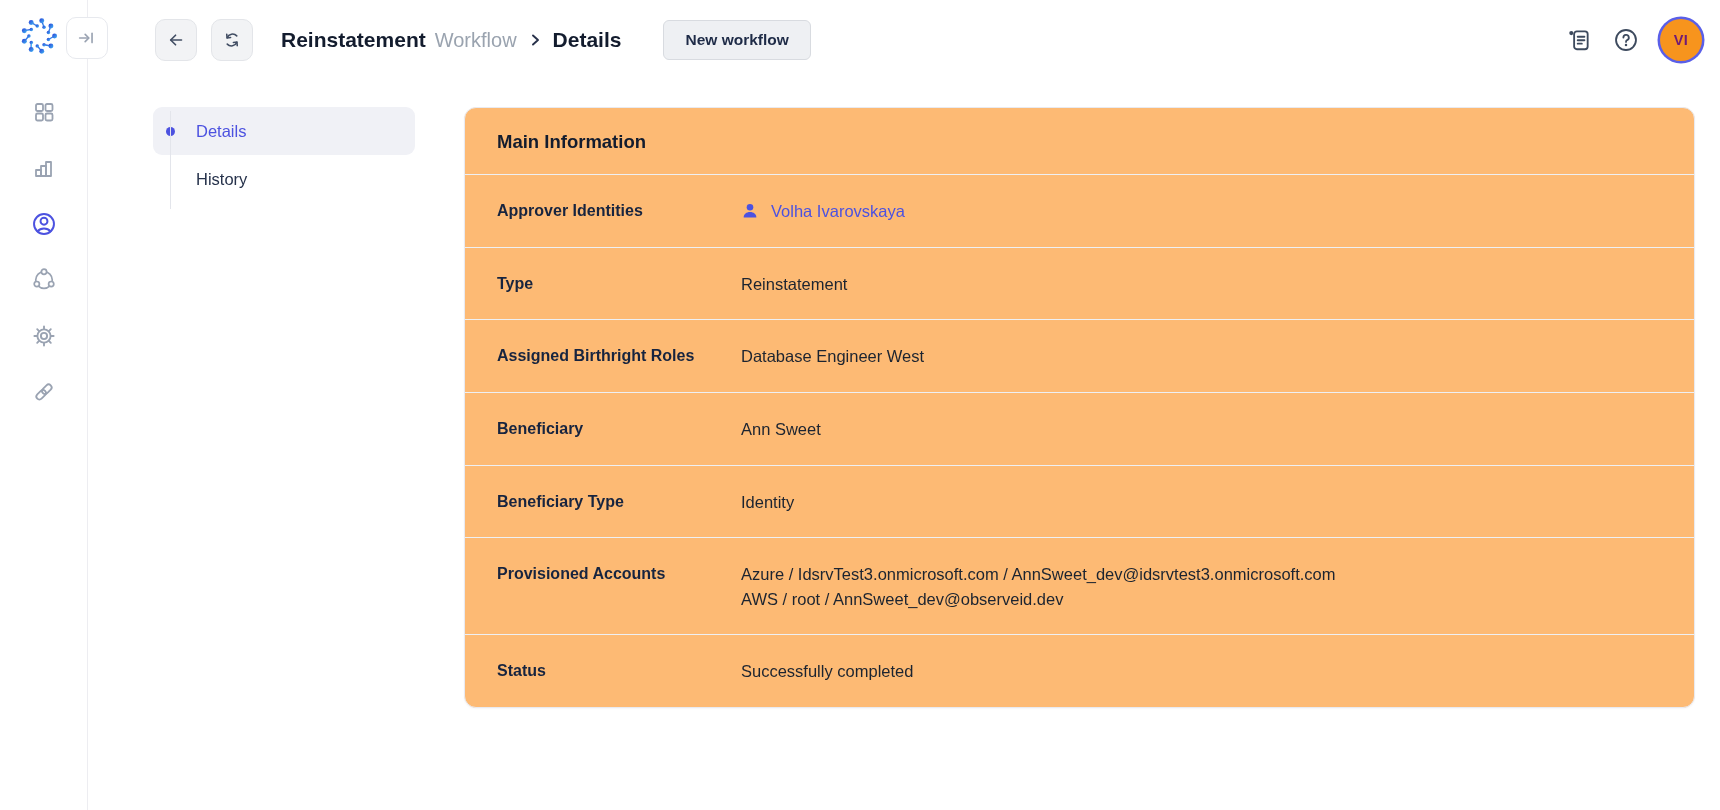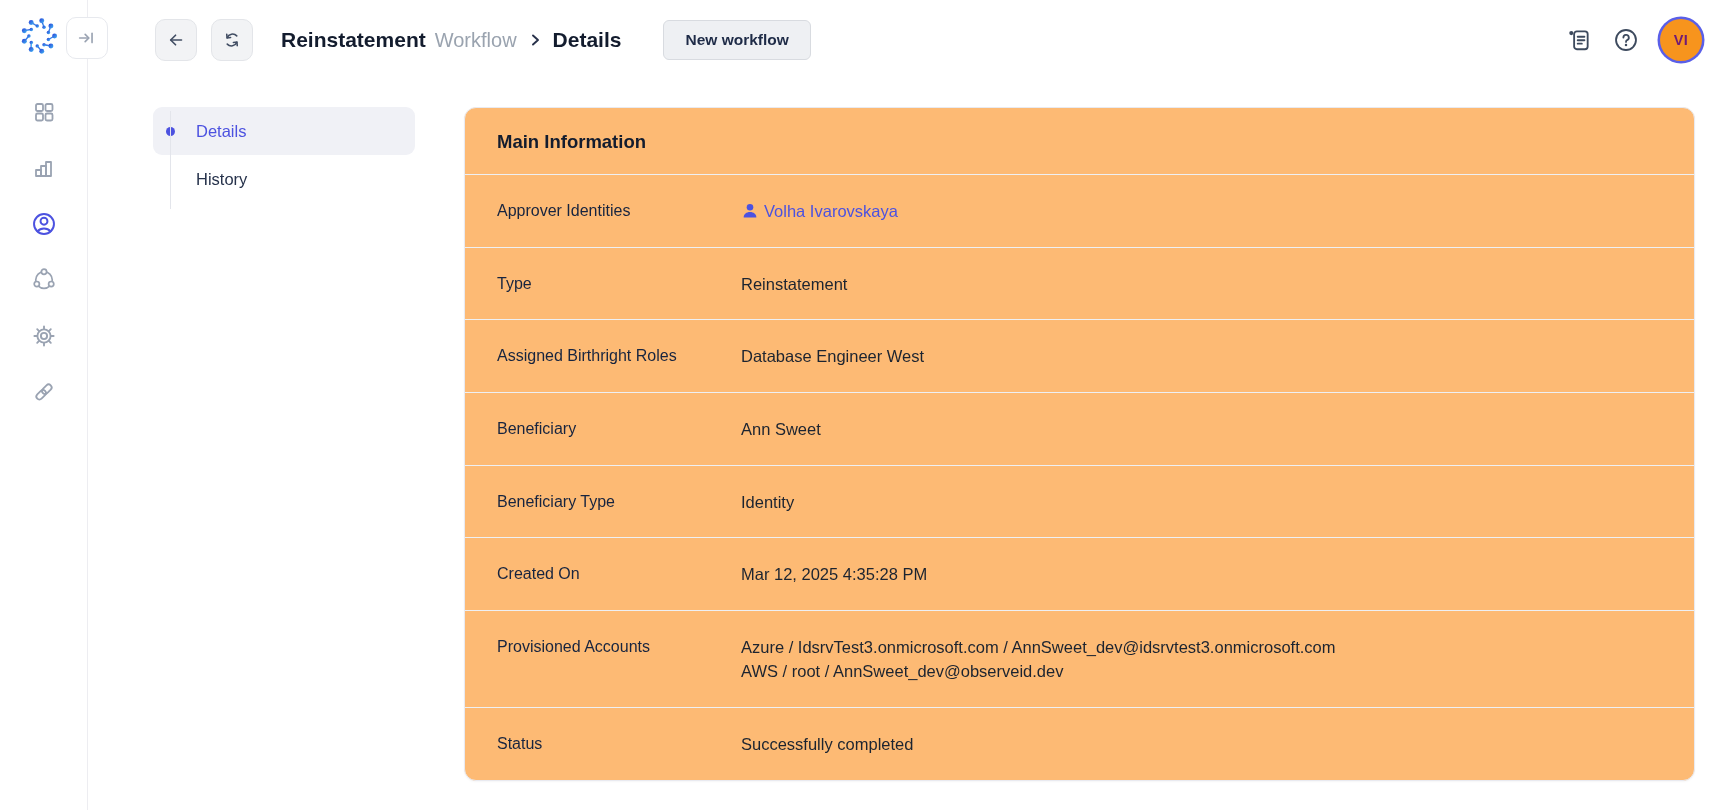--- a/index.html
+++ b/index.html
@@ -35,24 +35,24 @@
   .subnav { position:absolute; left:153px; top:107px; width:262px; }
   .rail { position:absolute; left:17px; top:4px; bottom:-6px; width:1px; background:#e3e5eb; z-index:1; }
   .subnav-item { position:relative; height:48px; display:flex; align-items:center; padding-left:43px; font-size:16.5px; color:#26324b; border-radius:9px; cursor:pointer; z-index:0; }
   .subnav-item.active { background:#f0f1f6; color:#4c52e0; }
   .subnav-dot { position:absolute; left:13px; top:50%; margin-top:-4.5px; width:9px; height:9px; border-radius:50%; background:#4c52e0; z-index:2; }
 
   
   .card { position:absolute; left:464px; top:107px; width:1231px; background:#fdba74; border:1px solid #e9eaf0; border-radius:12px; box-shadow:0 1px 2px rgba(16,24,40,.04); }
   .card-title { padding:23px 32px 21px; font-size:18.5px; font-weight:700; color:#131c2e; }
   .row { display:flex; align-items:flex-start; padding:26px 32px 25px; border-top:1px solid #eef0f3; }
-  .row-label { width:244px; flex:0 0 244px; font-size:16px; font-weight:400; color:#17243f; padding-top:1px; }
+  .row-label { width:244px; flex:0 0 244px; font-size:16px; font-weight:700; color:#17243f; padding-top:1px; }
   .row-value { font-size:16.5px; color:#1c2430; line-height:1.25; }
   .row-value .line + .line { margin-top:4px; }
-  .value-link { display:flex; align-items:center; gap:5px; color:#4c52e0; cursor:pointer; text-decoration:none; }
+  .value-link { display:flex; align-items:center; gap:12px; color:#4c52e0; cursor:pointer; text-decoration:none; }
   .value-link .txt { font-size:16.5px; }
 
   svg { display:block; }
 </style>
 </head>
 <body>
 
 <div class="app">
 
   <div class="sidebar">
@@ -272,24 +272,20 @@
     <div class="row">
       <div class="row-label">Beneficiary</div>
       <div class="row-value">Ann Sweet</div>
     </div>
 
     <div class="row">
       <div class="row-label">Beneficiary Type</div>
       <div class="row-value">Identity</div>
     </div>
 
-    <div class="row">
-      <div class="row-label">Created On</div>
-      <div class="row-value">Mar 12, 2025 4:35:28 PM</div>
-    </div>
 
     <div class="row">
       <div class="row-label">Provisioned Accounts</div>
       <div class="row-value">
         <div class="line">Azure / IdsrvTest3.onmicrosoft.com / AnnSweet_dev@idsrvtest3.onmicrosoft.com</div>
         <div class="line">AWS / root / AnnSweet_dev@observeid.dev</div>
       </div>
     </div>
 
     <div class="row">

